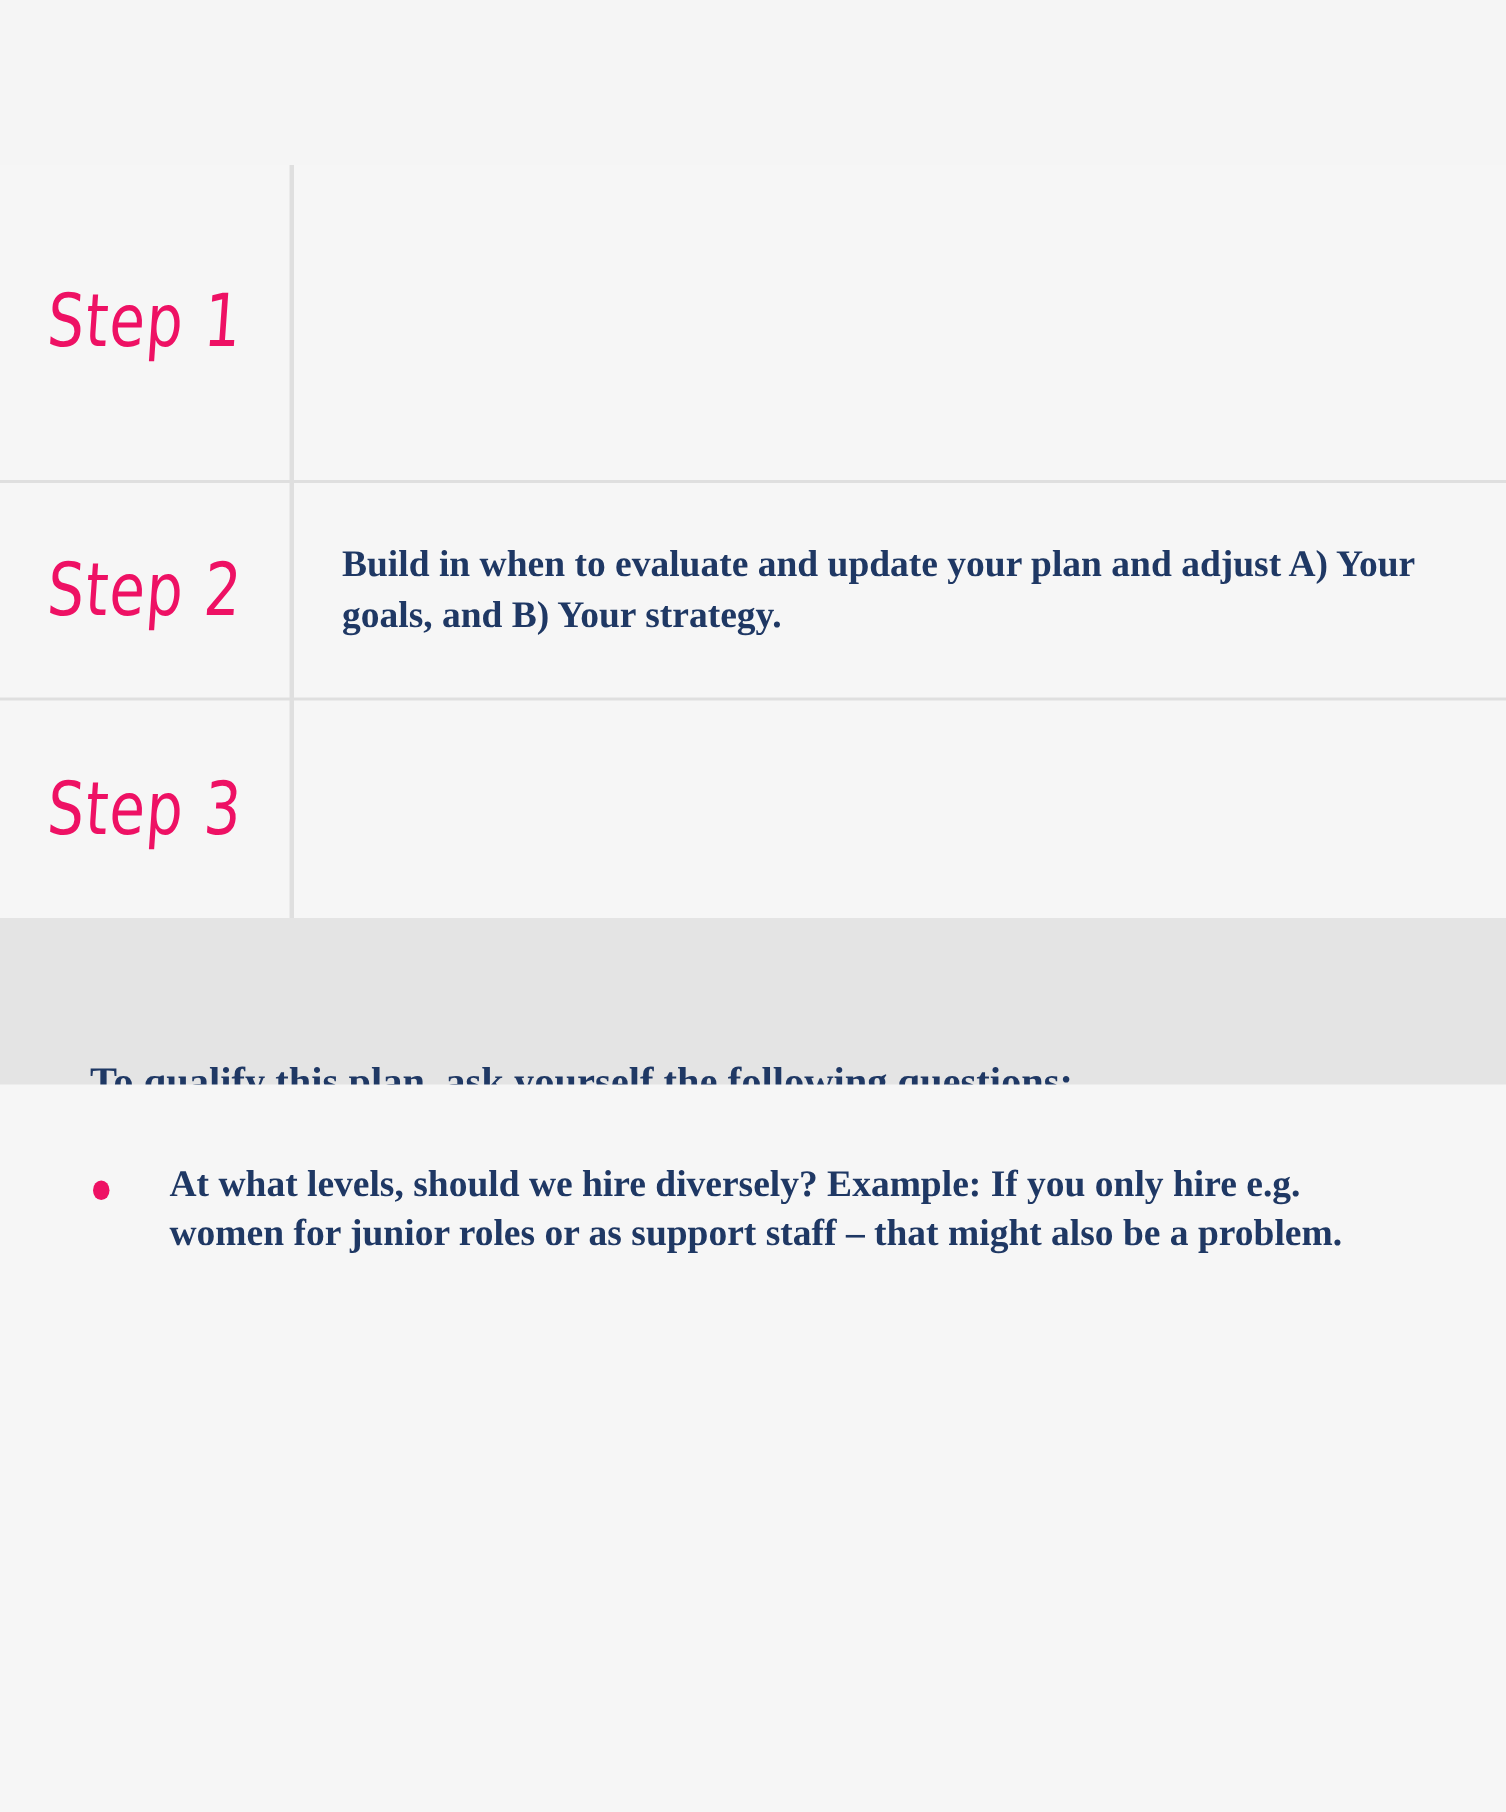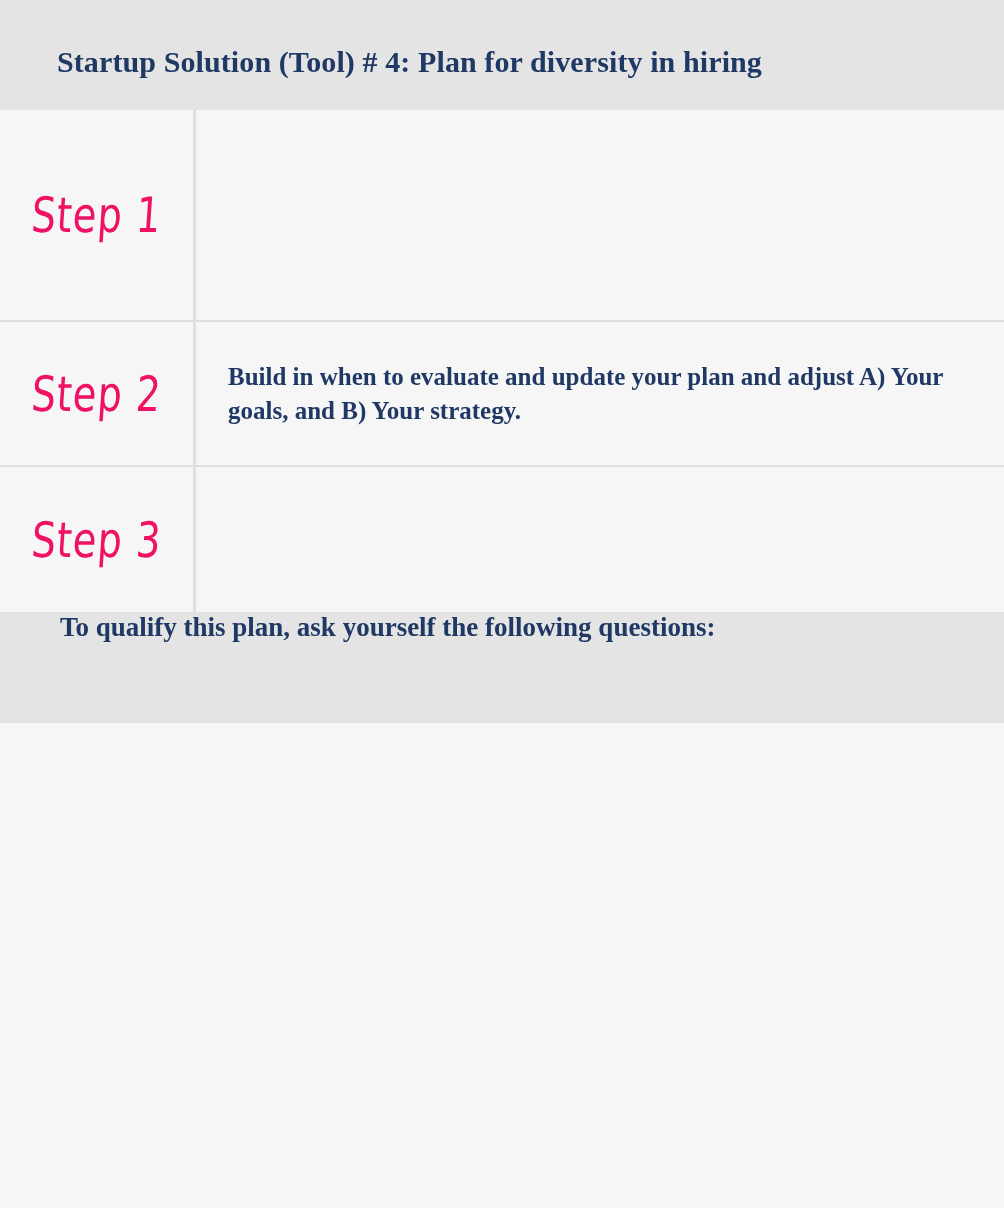--- a/index.html
+++ b/index.html
@@ -119,21 +119,21 @@
 
   
   .qualify-band {
     position: absolute;
     left: 0;
     top: 612px;
     width: 1004px;
     height: 125px;
     background: #e4e4e4;
     display: flex;
-    align-items: flex-start;
+    align-items: flex-end;
   }
   .qualify-text {
     padding-left: 60px;
     font-size: 27px;
     font-weight: bold;
     color: #1f3864;
     white-space: nowrap;
   }
 
   
@@ -167,23 +167,20 @@
     font-weight: bold;
     line-height: 33px;
     color: #1f3864;
   }
 </style>
 </head>
 <body>
 
 <div class="page">
 
-  <div class="title-band">
-    <div class="title-text">Startup Solution (Tool) # 4: Plan for diversity in hiring</div>
-  </div>
 
   <div class="steps-table">
 
     <div class="step-row r0">
       <div class="step-label-cell">
         <div class="step-label">Step 1</div>
       </div>
     </div>
 
     <div class="step-row r1">
@@ -206,17 +203,21 @@
     <div class="col-divider"></div>
   </div>
 
   <div class="qualify-band">
     <div class="qualify-text">To qualify this plan, ask yourself the following questions:</div>
   </div>
 
   <div class="questions">
 
 
+    <div class="question-item">
+      <span class="bullet-dot"></span>
+      <div class="question-text">At what levels, should we hire diversely? Example: If you only hire e.g. women for junior roles or as support staff – that might also be a problem.</div>
+    </div>
 
 
   </div>
 
 </div>
 
 </body></html>

